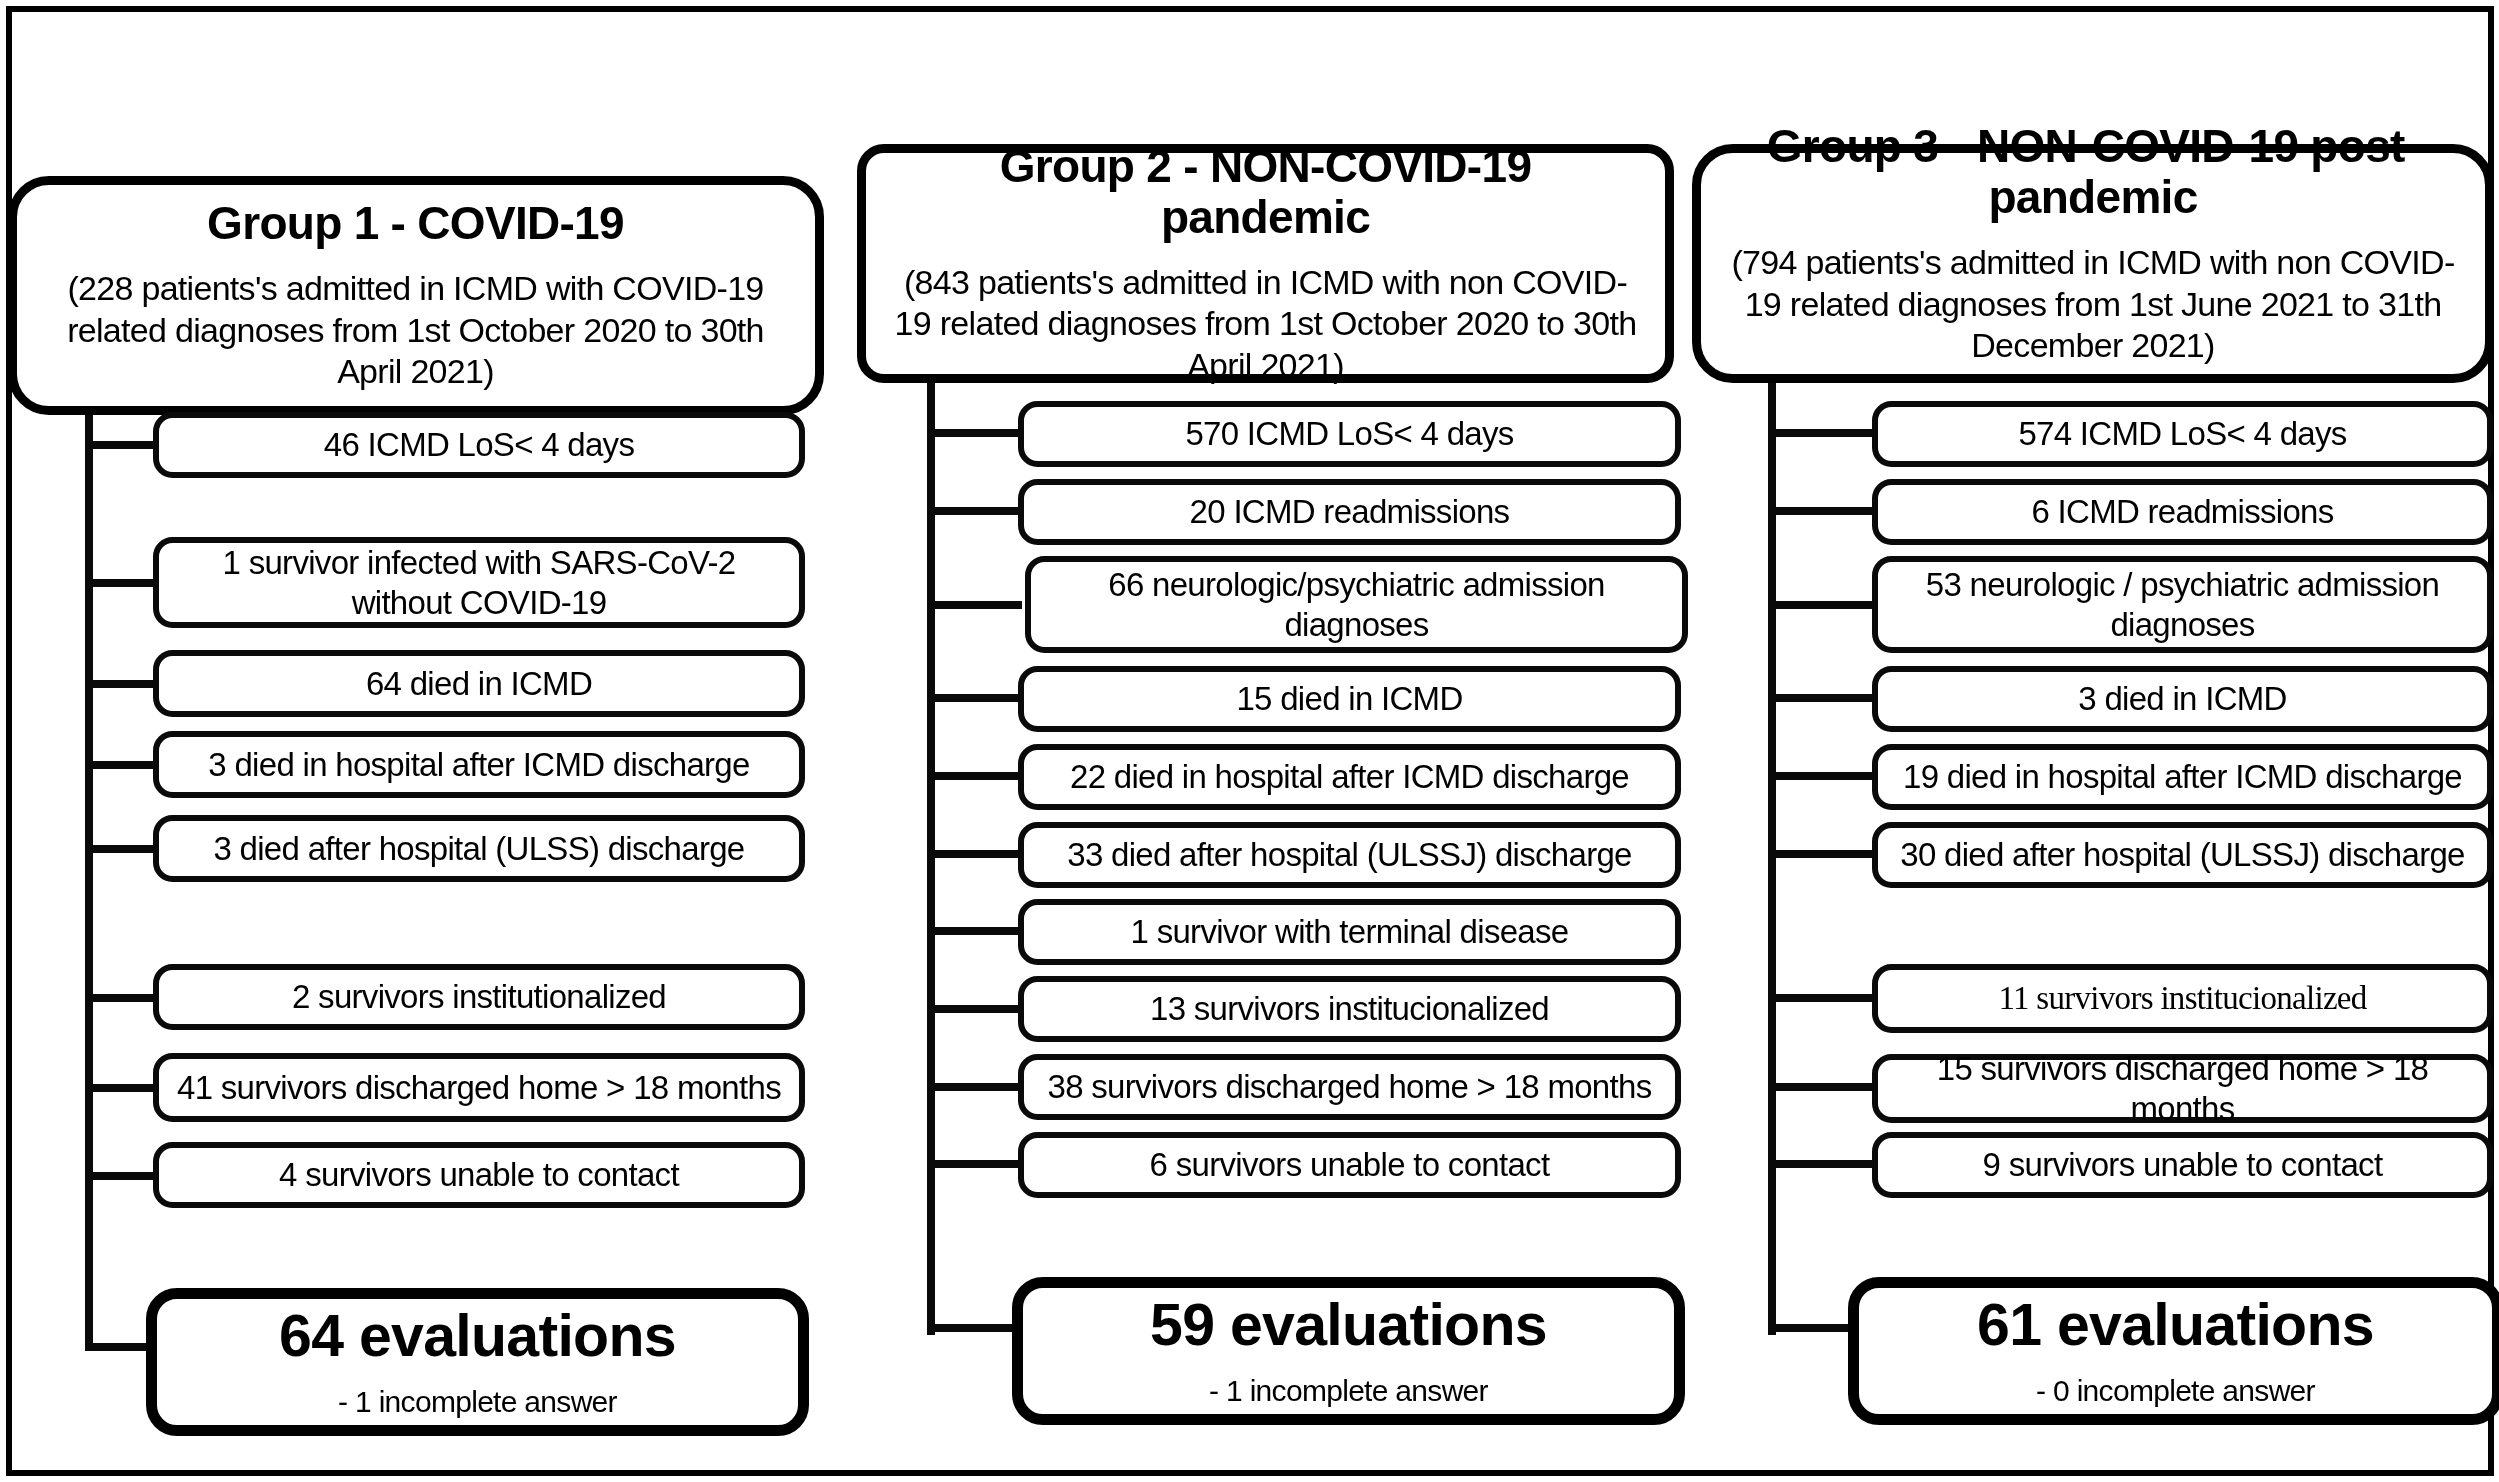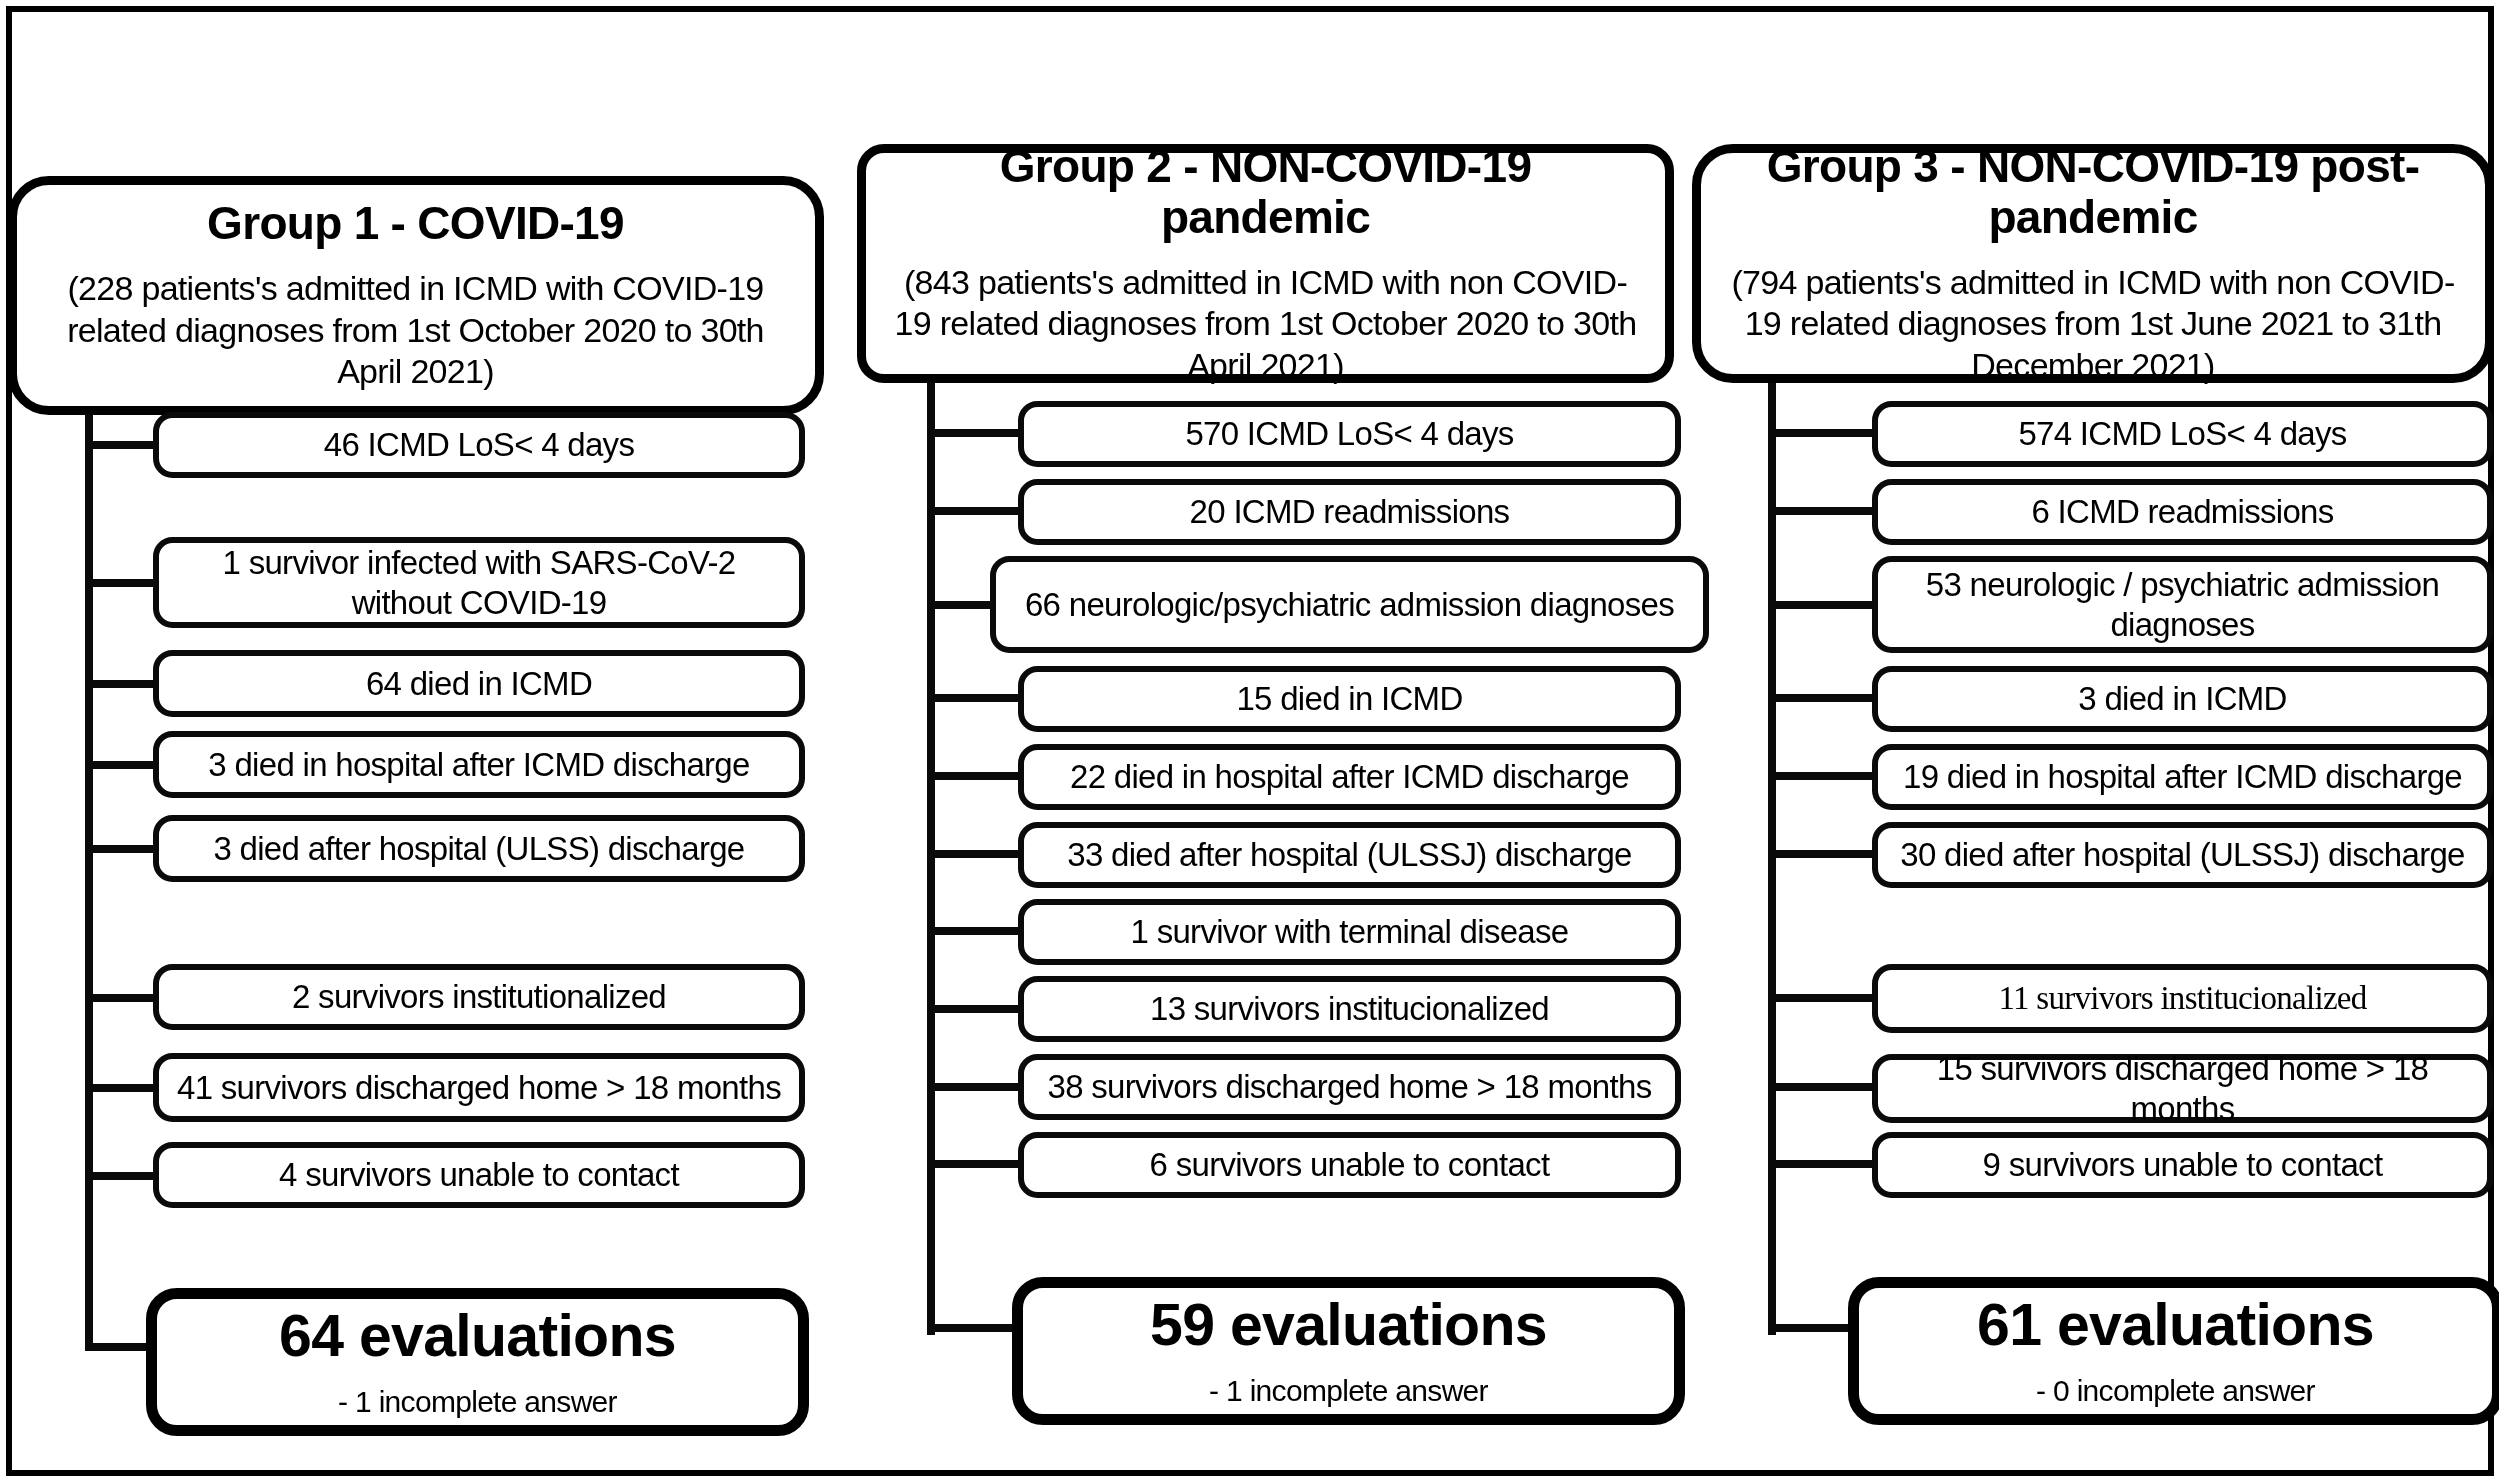--- a/index.html
+++ b/index.html
@@ -140,21 +140,21 @@
   <div class="hline" style="left:927px; top:1160px; width:95px; height:7.5px;"></div>
   <div class="hline" style="left:927px; top:1324px; width:88px; height:7.5px;"></div>
 
   <div class="header-box" style="left:857px; top:144px; width:817px; height:239px;border-radius:27px;">
     <div class="header-title">Group 2 - NON-COVID-19 pandemic</div>
     <div class="header-subtitle">(843 patients's admitted in ICMD with non COVID-19 related diagnoses from 1st October 2020 to 30th April 2021)</div>
   </div>
 
   <div class="flow-box" style="left:1018px; top:401px; width:663px; height:66px;">570 ICMD LoS&lt; 4 days</div>
   <div class="flow-box" style="left:1018px; top:479px; width:663px; height:66px;">20 ICMD readmissions</div>
-  <div class="flow-box" style="left:990px; top:556px; width:719px; height:97px;">66 neurologic/psychiatric admission diagnoses</div>
+  <div class="flow-box" style="left:1025px; top:556px; width:663px; height:97px;">66 neurologic/psychiatric admission diagnoses</div>
   <div class="flow-box" style="left:1018px; top:666px; width:663px; height:66px;">15 died in ICMD</div>
   <div class="flow-box" style="left:1018px; top:744px; width:663px; height:66px;">22 died in hospital after ICMD discharge</div>
   <div class="flow-box" style="left:1018px; top:822px; width:663px; height:66px;">33 died after hospital (ULSSJ) discharge</div>
   <div class="flow-box" style="left:1018px; top:899px; width:663px; height:66px;">1 survivor with terminal disease</div>
   <div class="flow-box" style="left:1018px; top:976px; width:663px; height:66px;">13 survivors institucionalized</div>
   <div class="flow-box" style="left:1018px; top:1054px; width:663px; height:66px;">38 survivors discharged home &gt; 18 months</div>
   <div class="flow-box" style="left:1018px; top:1132px; width:663px; height:66px;">6 survivors unable to contact</div>
 
   <div class="eval-box" style="left:1012px; top:1277px; width:673px; height:148px;">
     <div class="eval-headline">59 evaluations</div>
@@ -166,21 +166,21 @@
   <div class="hline" style="left:1768px; top:507px; width:108px; height:7.5px;"></div>
   <div class="hline" style="left:1768px; top:601px; width:108px; height:7.5px;"></div>
   <div class="hline" style="left:1768px; top:694px; width:108px; height:7.5px;"></div>
   <div class="hline" style="left:1768px; top:772px; width:108px; height:7.5px;"></div>
   <div class="hline" style="left:1768px; top:850px; width:108px; height:7.5px;"></div>
   <div class="hline" style="left:1768px; top:994px; width:108px; height:7.5px;"></div>
   <div class="hline" style="left:1768px; top:1083px; width:108px; height:7.5px;"></div>
   <div class="hline" style="left:1768px; top:1160px; width:108px; height:7.5px;"></div>
   <div class="hline" style="left:1768px; top:1324px; width:84px; height:7.5px;"></div>
 
-  <div class="header-box" style="left:1692px; top:144px; width:802px; height:239px;">
+  <div class="header-box" style="left:1692px; top:144px; width:802px; height:239px;justify-content:flex-end;">
     <div class="header-title">Group 3 - NON-COVID-19 post-pandemic</div>
     <div class="header-subtitle">(794 patients's admitted in ICMD with non COVID-19 related diagnoses from 1st June 2021 to 31th December 2021)</div>
   </div>
 
   <div class="flow-box" style="left:1872px; top:401px; width:621px; height:66px;">574 ICMD LoS&lt; 4 days</div>
   <div class="flow-box" style="left:1872px; top:479px; width:621px; height:66px;">6 ICMD readmissions</div>
   <div class="flow-box" style="left:1872px; top:556px; width:621px; height:97px;">53 neurologic / psychiatric admission diagnoses</div>
   <div class="flow-box" style="left:1872px; top:666px; width:621px; height:66px;">3 died in ICMD</div>
   <div class="flow-box" style="left:1872px; top:744px; width:621px; height:66px;">19 died in hospital after ICMD discharge</div>
   <div class="flow-box" style="left:1872px; top:822px; width:621px; height:66px;">30 died after hospital (ULSSJ) discharge</div>

